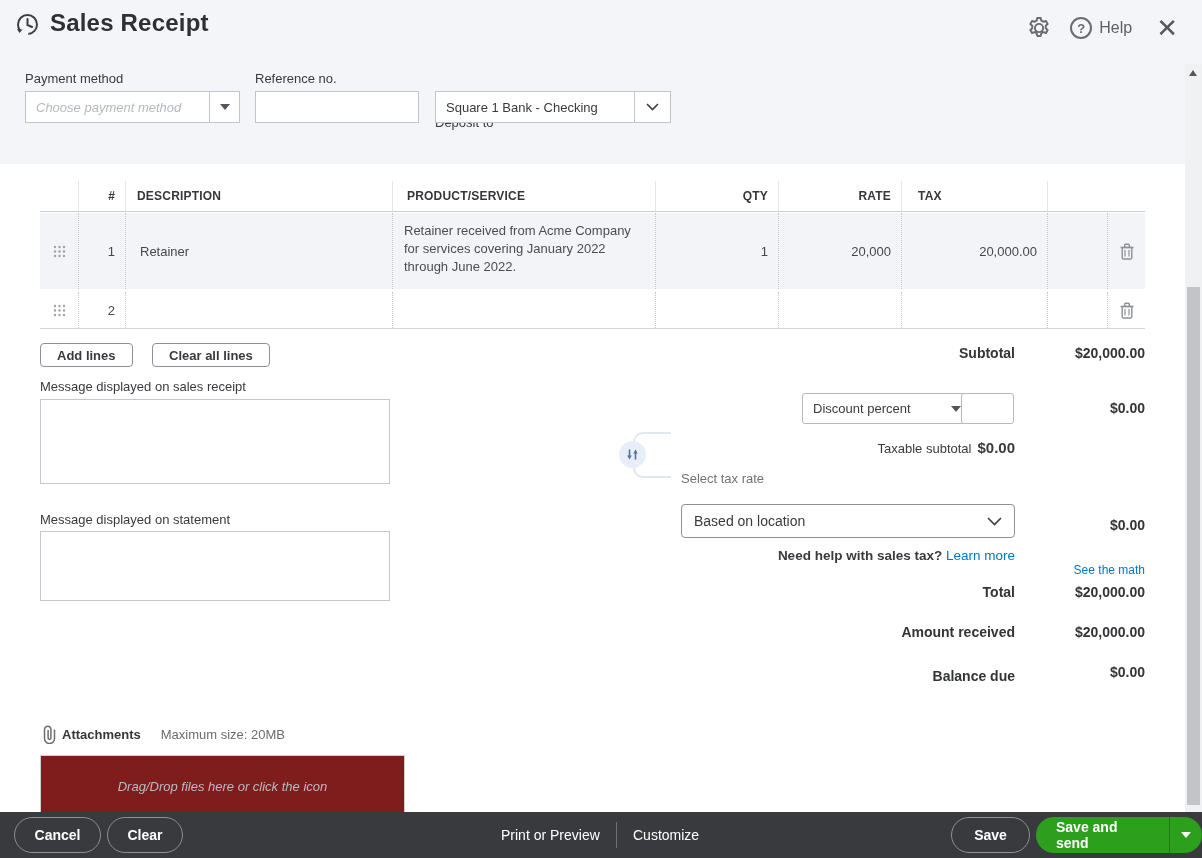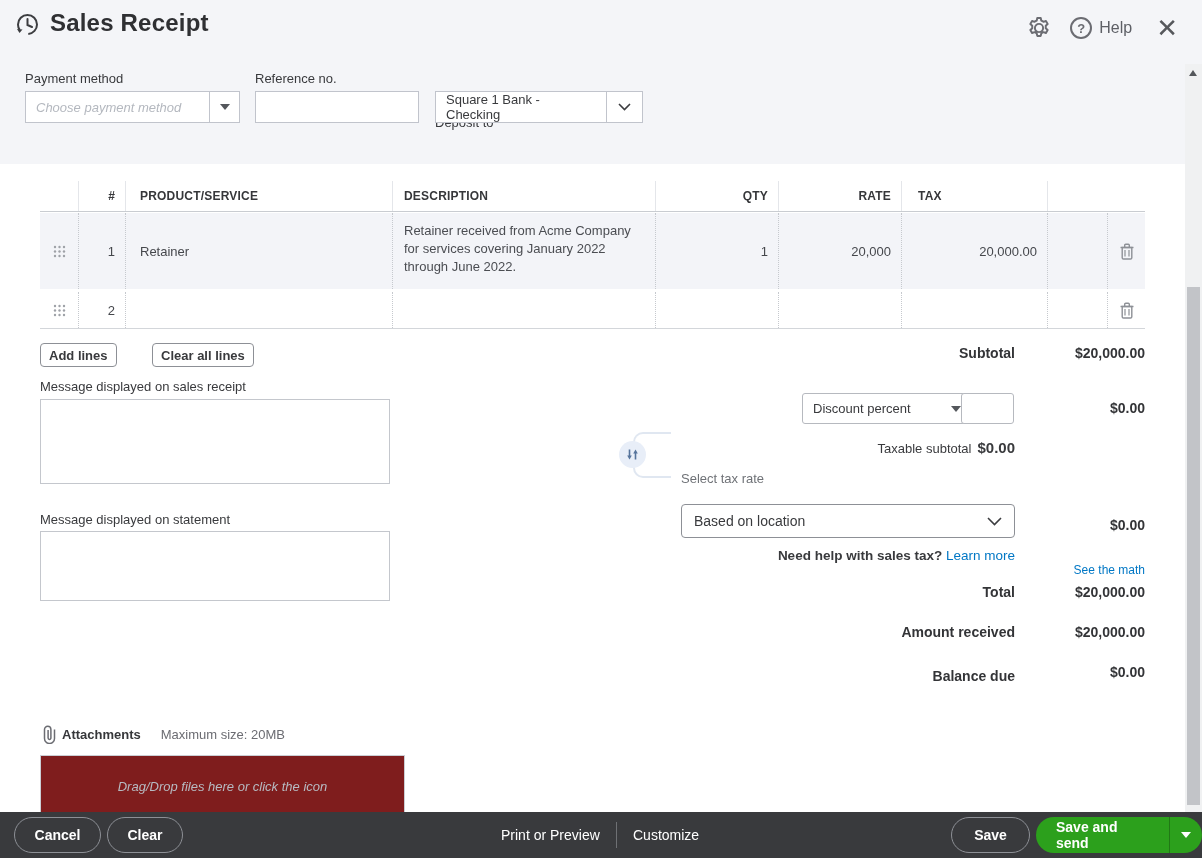--- a/index.html
+++ b/index.html
@@ -43,21 +43,21 @@
   .al-r { justify-content:flex-end; padding-right:10px; }
   .al-l { justify-content:flex-start; padding-left:14px; }
   .pl11 { padding-left:11px; }
   .pl16 { padding-left:16px; }
   .al-c { justify-content:center; }
   .desc-text { font-size:13px; line-height:18px; color:#4b4d52; padding:9px 14px 9px 11px; align-self:flex-start; }
   .drag-handle { cursor:grab; width:100%; height:100%; display:flex; align-items:center; justify-content:center; }
   .trash-btn { cursor:pointer; display:flex; align-items:center; justify-content:center; width:100%; height:100%; }
 
   .line-btn { position:absolute; top:343px; height:24px; border:1px solid #8d9096; border-radius:4px; background:#fff;
-              font-size:13px; font-weight:600; color:#393a3d; font-family:inherit; padding:0 8px; cursor:pointer; }
+              font-size:13px; font-weight:600; color:#393a3d; font-family:inherit; padding:0 16px; cursor:pointer; }
 
   
   .rlabel { position:absolute; right:187px; width:320px; text-align:right; font-size:14px; font-weight:700; color:#333437; }
   .rvalue { position:absolute; right:57px; width:160px; text-align:right; font-size:14px; font-weight:700; color:#333437; }
   .link { color:#0077c5; cursor:pointer; }
 
   .sel-box { position:absolute; background:#fff; border:1px solid #b6b9bf; display:flex; align-items:center; cursor:pointer; }
   .discount-sel { left:802px; top:393px; width:170px; height:31px; border-radius:3px; padding:0 10px; font-size:13px; justify-content:space-between; }
   .discount-input { left:961px; top:393px; width:53px; height:31px; border:1px solid #b6b9bf; border-radius:3px; }
   .taxable-line { position:absolute; right:187px; top:439px; width:400px; text-align:right; font-size:13px; color:#393a3d; }
@@ -139,35 +139,35 @@
       <input placeholder="Choose payment method" style="">
       <div class="caret-box">
           <div class="tri-down"></div>
         </div>
     </div>
 
     <div class="field-label" style="left:255px; top:71px;">Reference no.</div>
     <input class="plain-input" style="left: 255px; top: 91px; width: 164px;">
 
     <div class="field-label" style="left:435px; top:71px;margin-top:44px;">Deposit to</div>
-    <div class="combo" style="left:435px; top:91px; width:208px;">
+    <div class="combo" style="left:435px; top:91px; width:236px;">
       <div class="val">Square 1 Bank - Checking</div>
       <div class="caret-box" style="width:36px;">
         <svg width="13" height="8" viewBox="0 0 13 8">
           <path d="M1 1 l5.5 5.5 L12 1" fill="none" stroke="#3c3d40" stroke-width="1.6"></path>
         </svg>
       </div>
     </div>
   </div>
 
   <div class="trow thead">
     <div class="cell"></div>
     <div class="cell al-r">#</div>
+    <div class="cell al-l pl11">DESCRIPTION</div>
     <div class="cell al-l">PRODUCT/SERVICE</div>
-    <div class="cell al-l pl11">DESCRIPTION</div>
     <div class="cell al-r">QTY</div>
     <div class="cell al-r">RATE</div>
     <div class="cell al-l pl16">TAX</div>
     <div class="cell"></div>
   </div>
 
   <div class="trow body-row row1">
     <div class="cell al-c">
       <div class="drag-handle">
         <svg width="13" height="13" viewBox="0 0 13 13">

